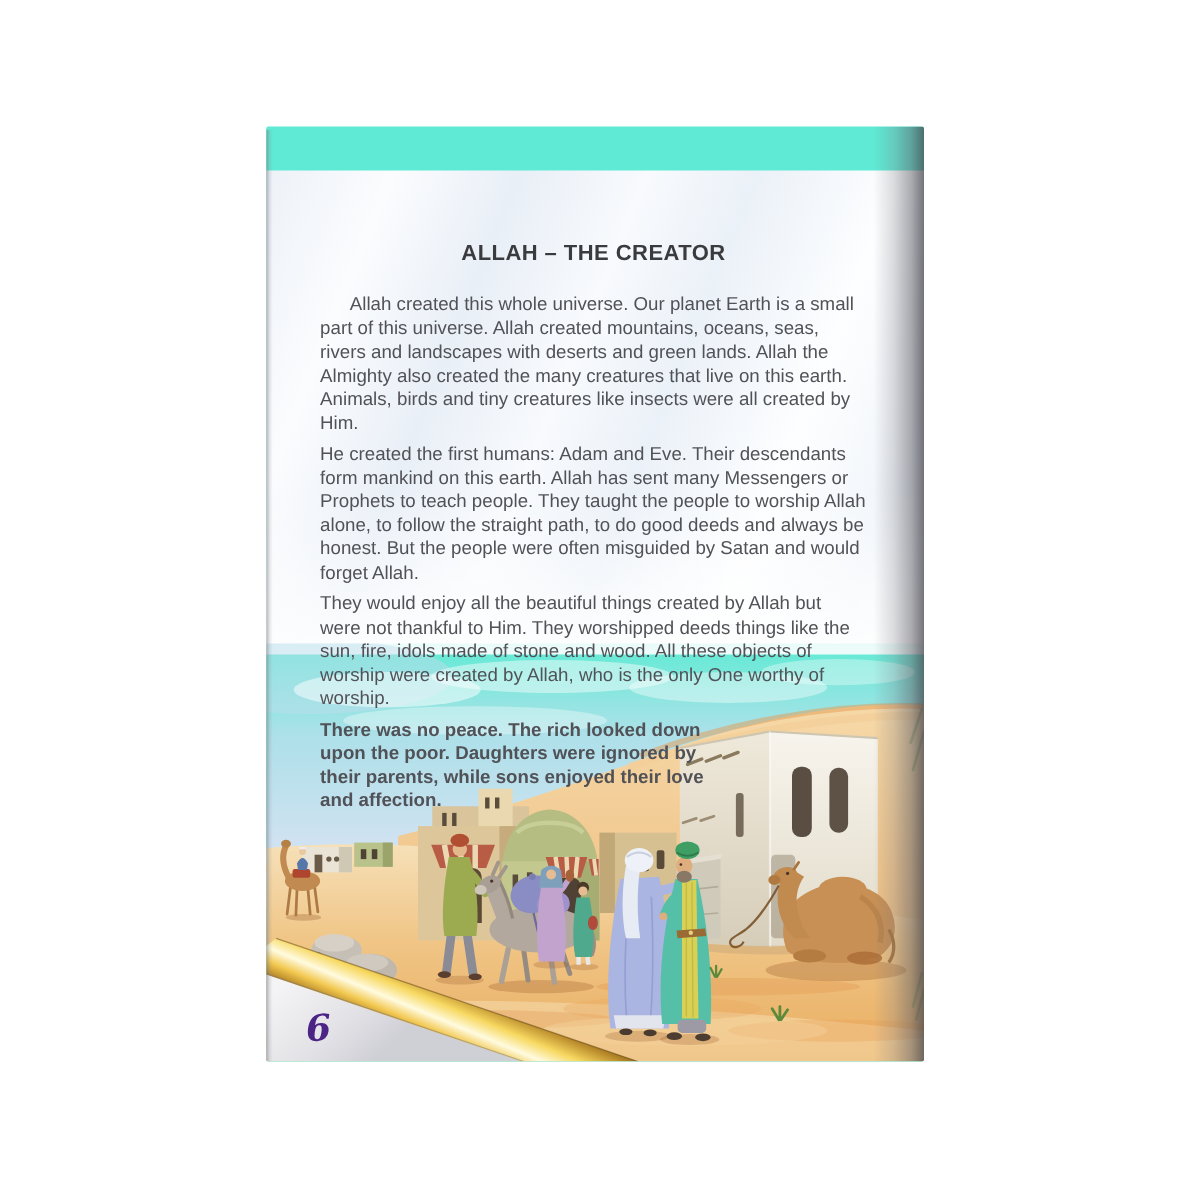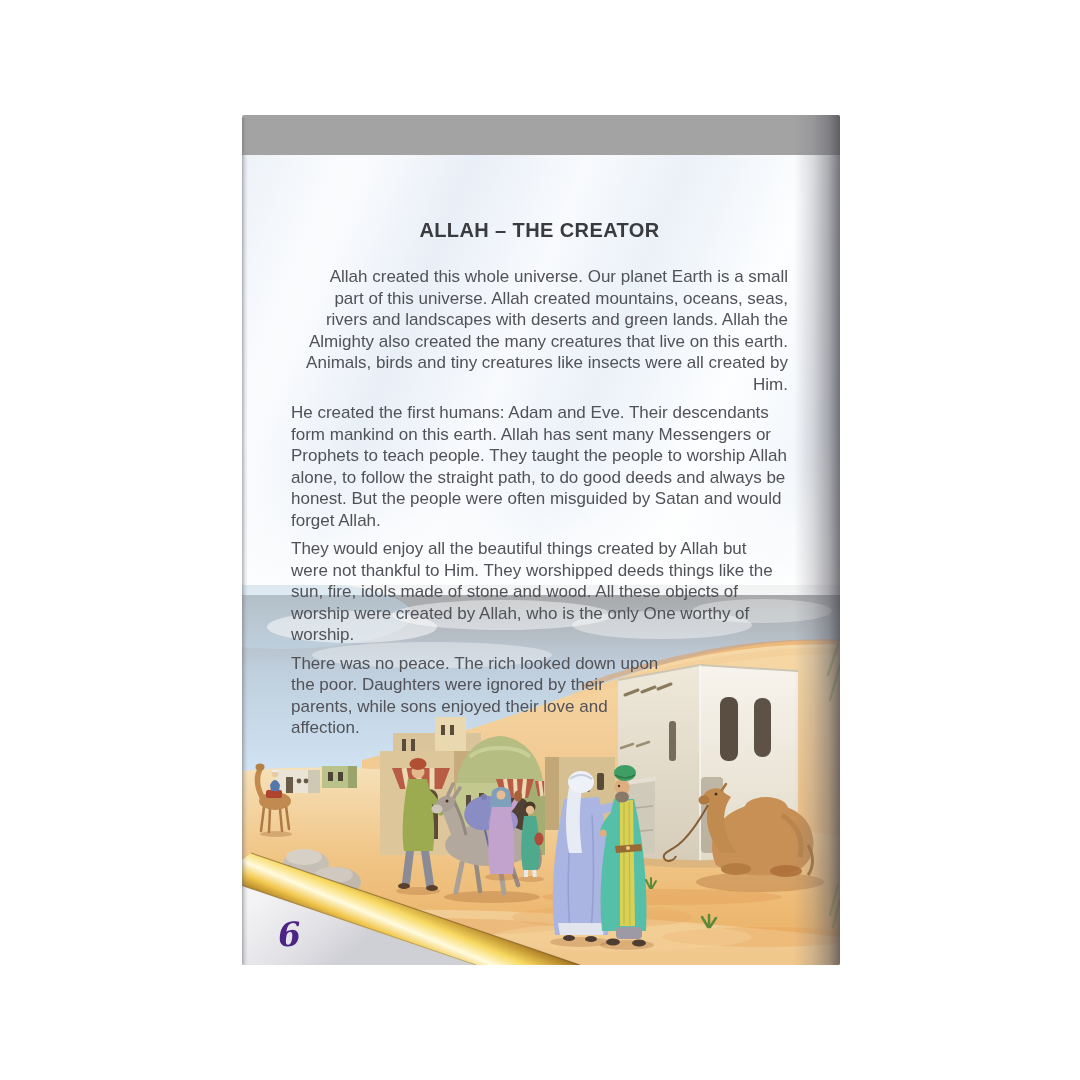--- a/index.html
+++ b/index.html
@@ -1,31 +1,31 @@
 <!DOCTYPE html>
 <html><head>
 <meta charset="utf-8">
 <style>
   html,body{margin:0;padding:0;}
   body{width:1080px;height:1080px;background:#ffffff;position:relative;overflow:hidden;
        font-family:"Liberation Sans",sans-serif;}
   .canvas{position:absolute;inset:0;background:#ffffff;}
-  .page{position:absolute;left:242px;top:115px;width:598px;height:850px;background:#a3a3a3;
+  .page{position:absolute;left:242px;top:115px;width:598px;height:850px;background:#5eead4;
         overflow:hidden;border-radius:2px;}
   .wash{position:absolute;left:0;top:40px;width:100%;height:430px;
         background:linear-gradient(112deg,#edf2f8 0%,#fbfcfe 15%,#e9eff7 30%,#f8fafd 45%,
                    #ebf1f8 58%,#fdfeff 75%,#f1f5fa 90%,#fafcfe 100%);}
   .wash-fade{position:absolute;left:0;top:330px;width:100%;height:150px;
         background:linear-gradient(to bottom,rgba(255,255,255,0),rgba(255,255,255,.92));}
   .content{position:absolute;left:49px;top:104px;width:497px;z-index:3;}
   .title{margin:0 0 25px;text-align:center;font-size:20px;line-height:22px;font-weight:700;
          letter-spacing:.4px;color:#3a3b3e;}
   .para{margin:0 0 7px;font-size:17px;line-height:21.5px;color:#515257;}
-  .indent{text-indent:27px;text-align:right;}
-  .narrow{width:378px;}
+  .indent{text-indent:27px;}
+  .narrow{width:378px;font-weight:bold;}
   .illustration{position:absolute;left:0;top:470px;width:598px;height:380px;z-index:1;}
   .curl{position:absolute;left:0;top:735px;width:360px;height:115px;z-index:5;}
   .page-number{position:absolute;left:36px;top:800px;z-index:6;font-family:"DejaVu Serif",serif;
          font-style:italic;font-weight:700;font-size:33px;color:#4b2486;transform:rotate(-4deg);}
   .edge-left{position:absolute;left:0;top:3px;height:calc(100% - 3px);width:6px;z-index:7;
          background:linear-gradient(to right,rgba(108,108,116,.5),rgba(140,140,150,.18) 55%,rgba(160,160,170,0));}
   .edge-right{position:absolute;right:0;top:0;height:100%;width:46px;z-index:7;
          background:linear-gradient(to right,rgba(125,125,132,0) 0%,rgba(118,118,126,.25) 40%,
                     rgba(96,96,104,.52) 75%,rgba(70,70,78,.75) 100%);}
 </style>

